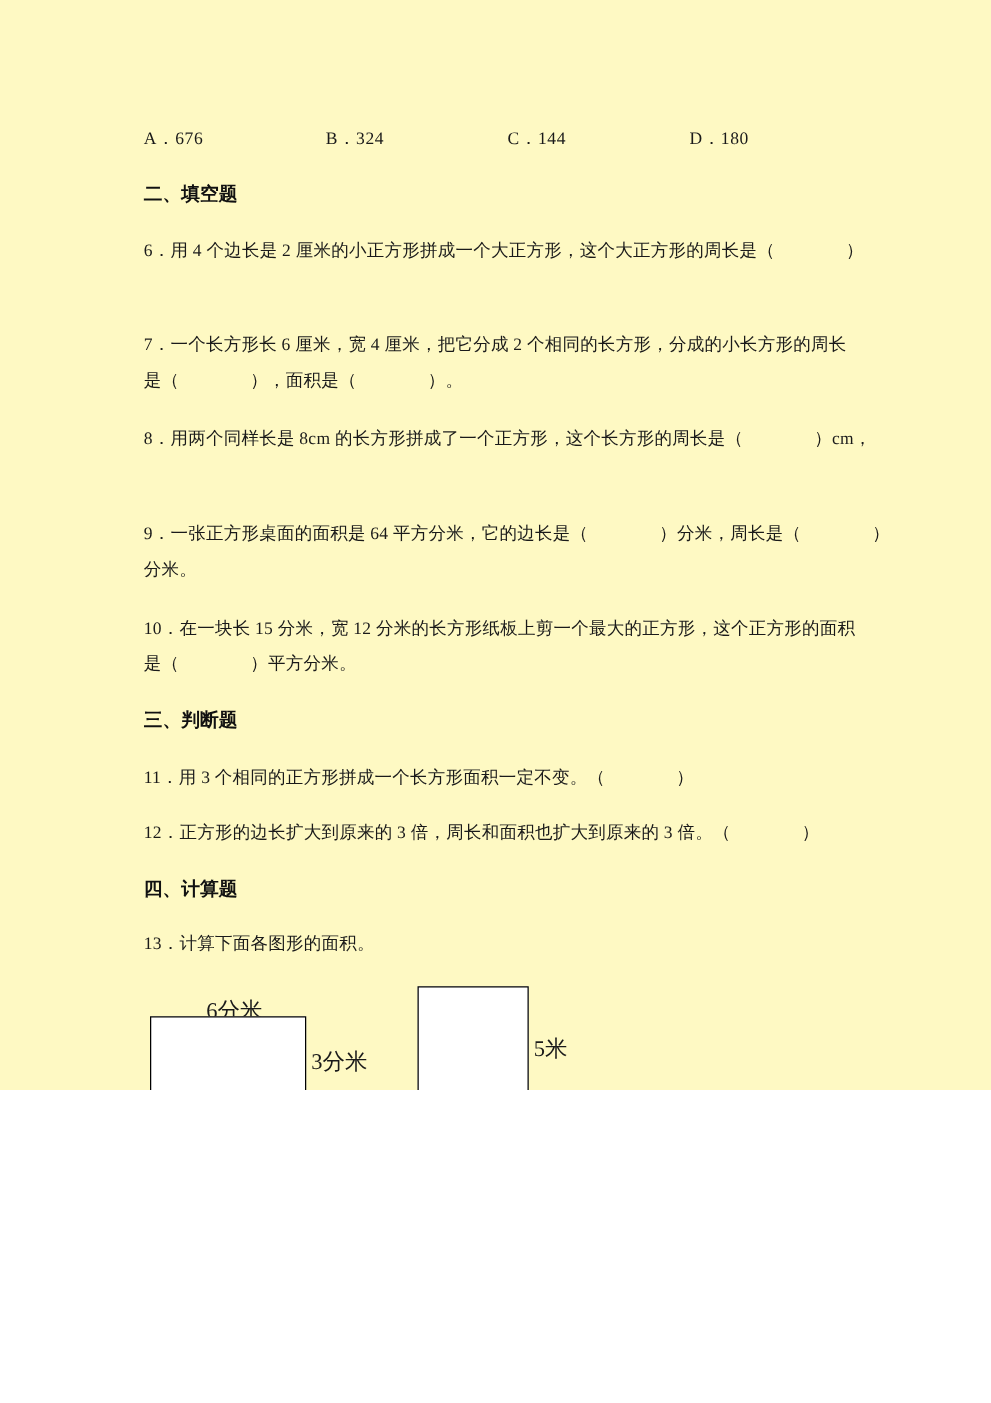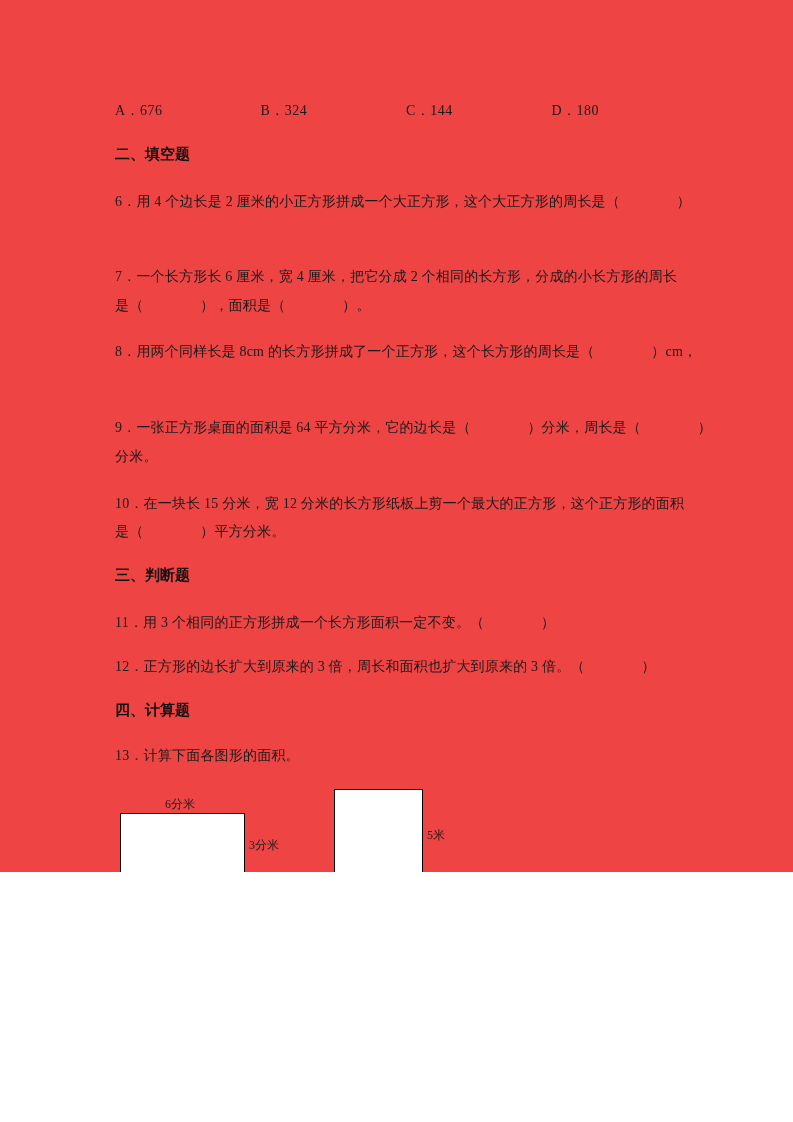--- a/index.html
+++ b/index.html
@@ -1,36 +1,36 @@
 <!DOCTYPE html>
 <html><head>
 <meta charset="utf-8">
 <style>
   html, body { margin: 0; padding: 0; background: #ffffff; }
   .page {
     position: relative;
     width: 793px;
     height: 872px;
-    background: #ef4444;
+    background: #fef9c3;
     overflow: hidden;
     font-family: "Liberation Serif", "DejaVu Serif", serif;
     color: #1a1a1a;
   }
   .line {
     position: absolute;
     left: 115px;
     font-size: 14px;
     line-height: 17px;
     white-space: nowrap;
     letter-spacing: 0.2px;
   }
   .heading {
     position: absolute;
     left: 115px;
-    font-family: Liberation Mono, monospace;
+    font-family: Liberation Sans, sans-serif;
     font-weight: 700;
     font-size: 15px;
     line-height: 18px;
     white-space: nowrap;
     color: #111111;
   }
   .options-row {
     position: absolute;
     left: 115px;
     top: 102px;
@@ -44,21 +44,21 @@
   }
   .opt:last-child { width: auto; }
   .shape {
     position: absolute;
     border: 1.5px solid #000000;
     background: #ffffff;
     box-sizing: border-box;
   }
   .fig-label {
     position: absolute;
-    font-size: 12px;
+    font-size: 18px;
     white-space: nowrap;
   }
   .footer-title {
     position: absolute;
     left: 129px;
     top: 971px;
     font-size: 26px;
     font-weight: 600;
     letter-spacing: 1px;
     white-space: nowrap;

